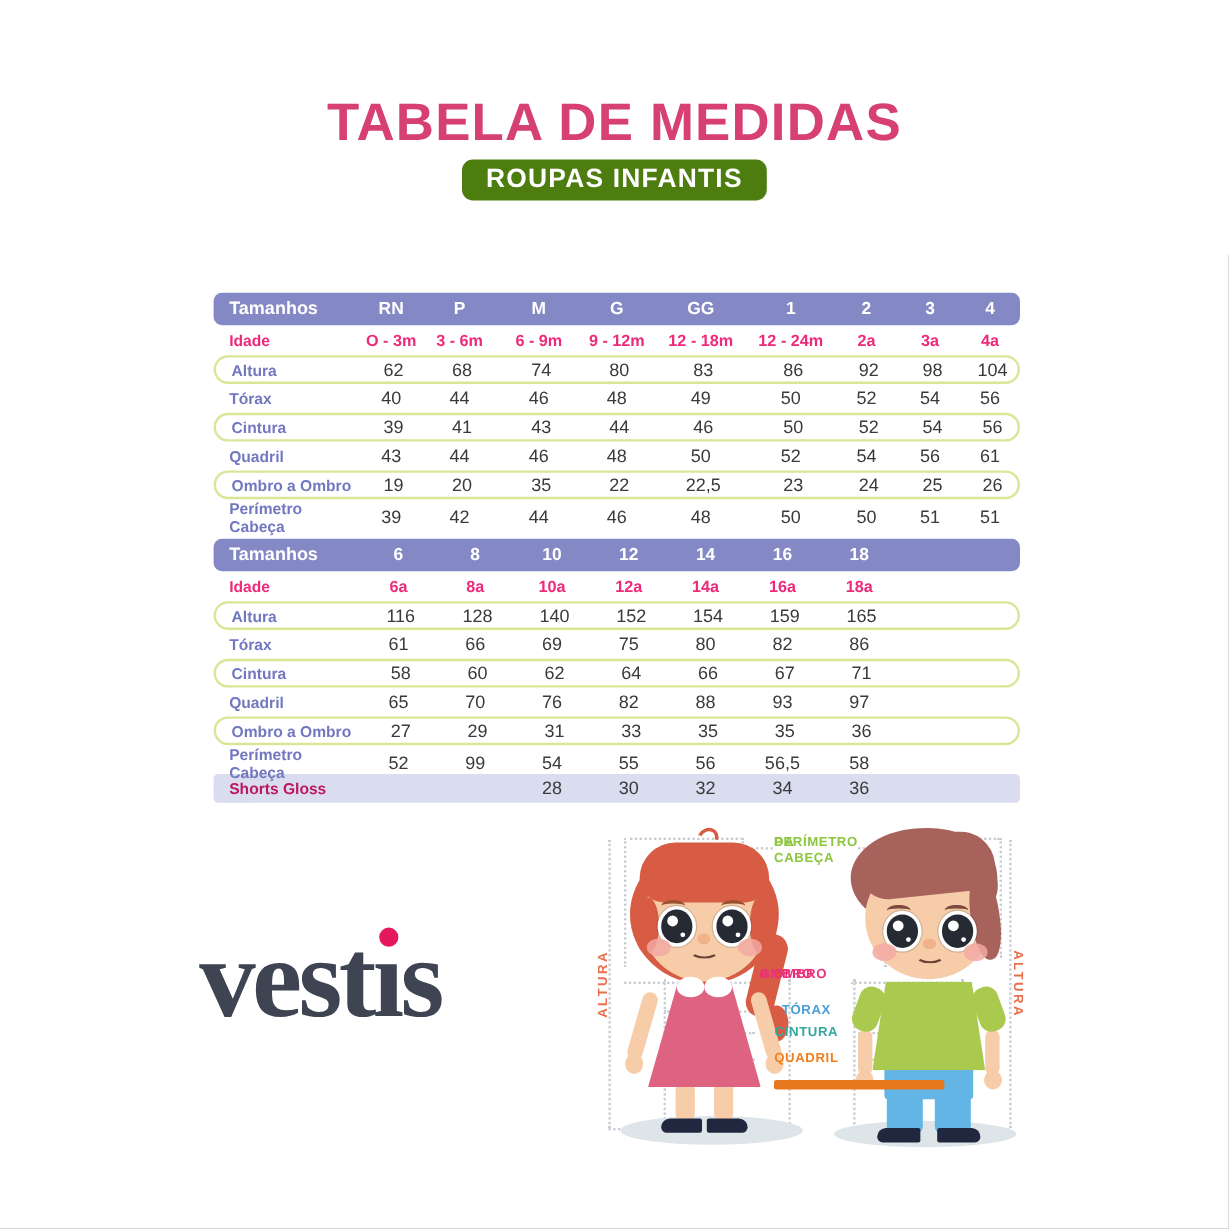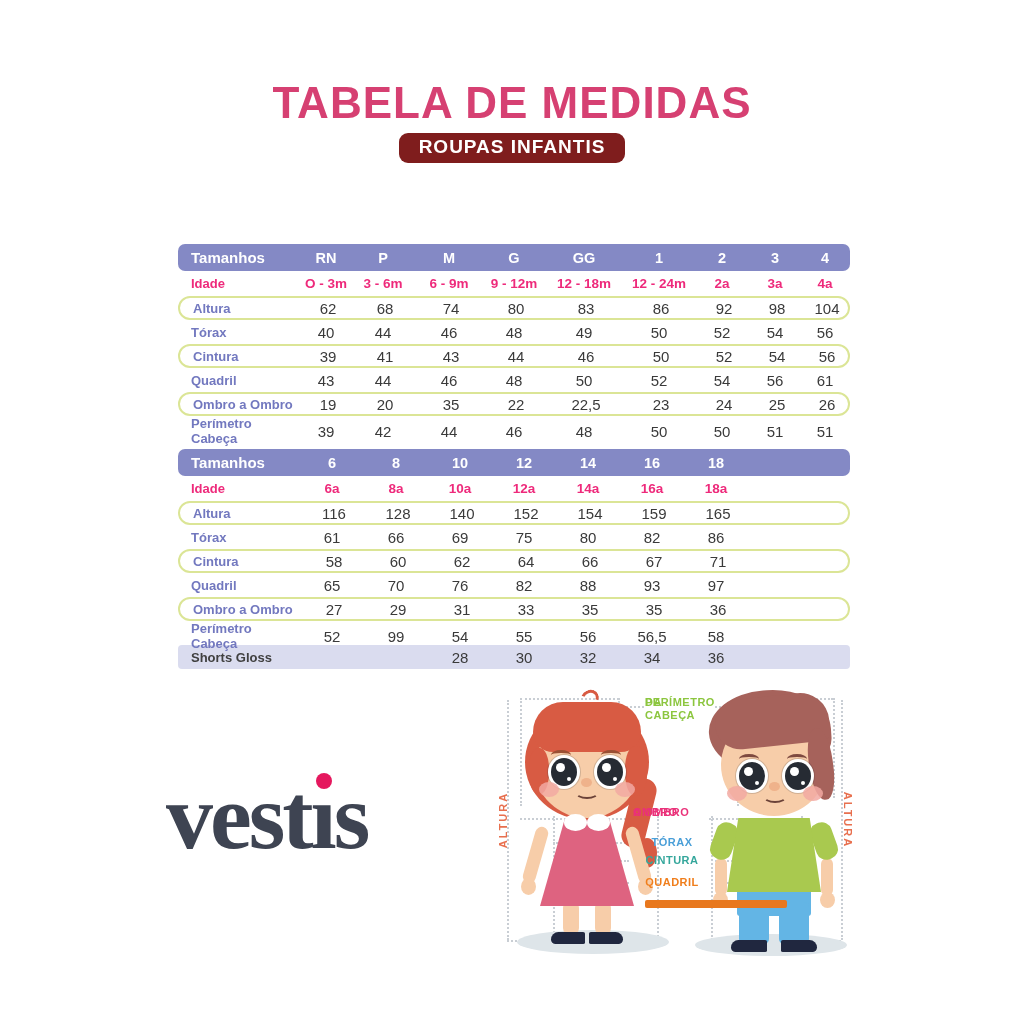--- a/index.html
+++ b/index.html
@@ -3,41 +3,41 @@
 <meta charset="utf-8">
 <style>
   * { margin:0; padding:0; box-sizing:border-box; }
   body { background:#888; font-family:"Liberation Sans", sans-serif; }
   .canvas { position:relative; width:1024px; height:1024px; background:#ffffff; margin:0 auto; overflow:hidden; }
 
   
   .title { position:absolute; top:78px; left:0; width:1024px; text-align:center;
            font-size:44px; font-weight:bold; letter-spacing:1px; color:#D64072; }
   .badge-wrap { position:absolute; top:133px; left:0; width:1024px; text-align:center; }
-  .badge { display:inline-block; background:#7f1d1d; color:#ffffff; font-size:19px; font-weight:bold;
+  .badge { display:inline-block; background:#4d7c0f; color:#ffffff; font-size:22px; font-weight:bold;
            letter-spacing:1px; padding:3px 20px 5px; border-radius:9px; }
   .subtitle { position:absolute; top:177px; left:0; width:1024px; text-align:center;
               color:#349B93; font-size:17px; font-weight:bold; line-height:21px; }
 
   
   .size-table { position:absolute; left:178px; width:672px; }
   #table-0 { top:244px; }
   #table-1 { top:449px; }
   .row { display:grid; align-items:center; height:24px; }
   .g0 { grid-template-columns:122px 52px 62px 70px 60px 80px 70px 56px 50px 50px; }
   .g1 { grid-template-columns:122px 64px 64px 64px 64px 64px 64px 64px 102px; }
   .row.head { height:27px; background:#8489C5; border-radius:7px; color:#ffffff; }
   .row.head .cell { color:#ffffff; font-weight:bold; font-size:14.5px; }
   .row.head .cell.label { font-size:15px; }
   .row.idade { height:25px; }
   .row.idade .cell { color:#EE2A7B; font-weight:bold; font-size:13.5px; }
   .row.idade .cell.label { font-size:13px; }
   .row.outlined { border:2px solid #DBE596; border-radius:12px; }
   .row.highlight { background:#DADCEF; border-radius:4px; }
-  .row.highlight .cell.label { color:#404040; }
+  .row.highlight .cell.label { color:#be185d; }
   .cell { text-align:center; font-size:15px; color:#3A3A3A; }
   .cell.label { text-align:left; padding-left:13px; font-size:13px; font-weight:bold; color:#7278BF; }
 
   
   .logo { position:absolute; left:166px; top:762px; width:300px;
           font-family:"Liberation Serif", serif; font-weight:bold; font-size:94px;
           letter-spacing:-3px; color:#3E4452; }
   .logo .li { position:relative; }
   .logo .li .dot { position:absolute; width:16px; height:16px; border-radius:50%;
                    background:#E5185E; top:9px; left:5px; }

